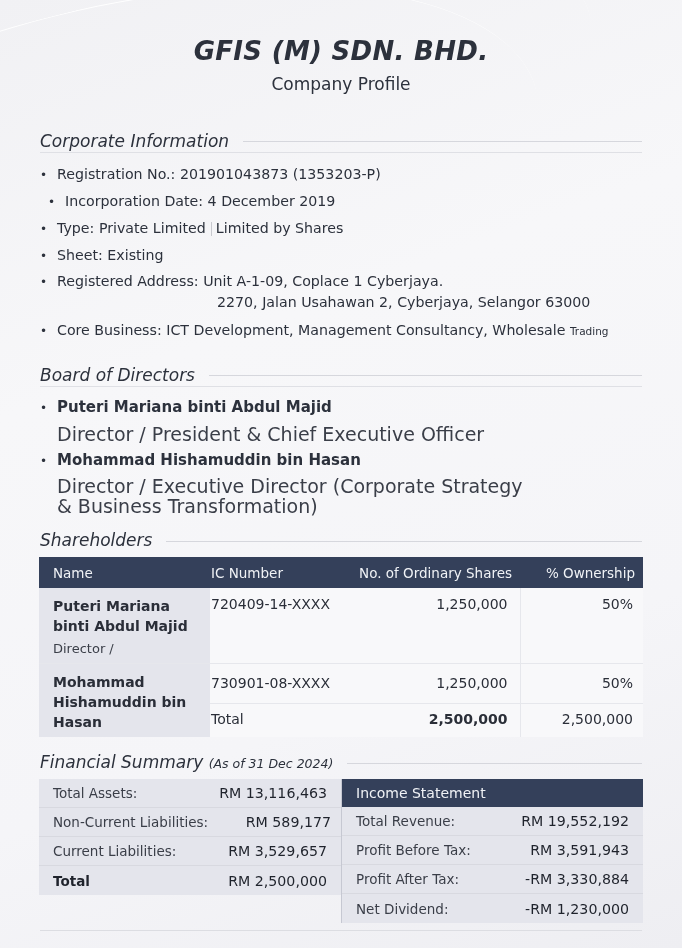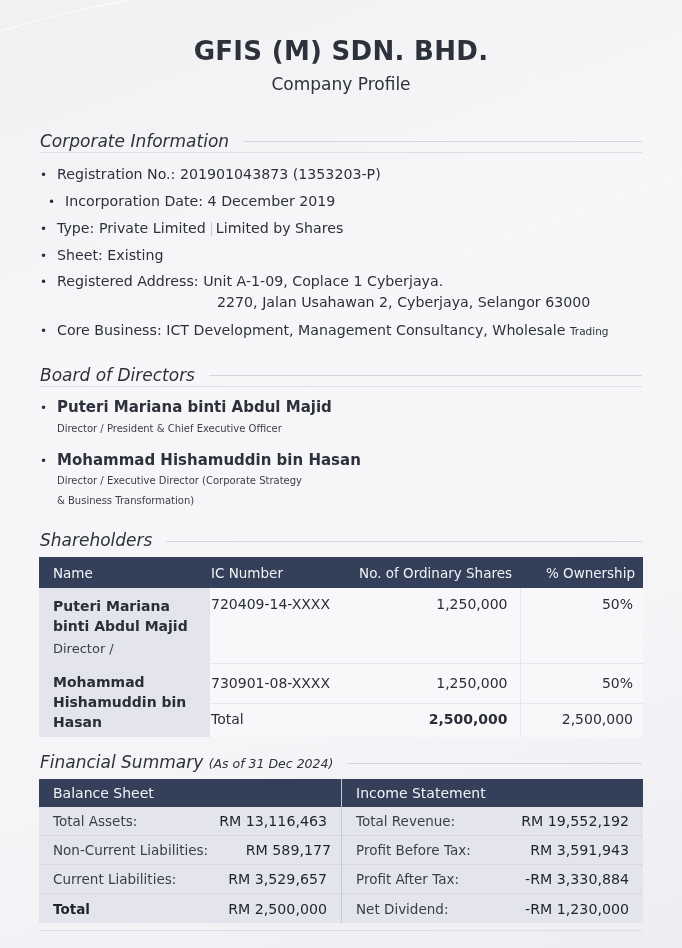--- a/index.html
+++ b/index.html
@@ -12,21 +12,21 @@
   }
   .swoosh {
     position: absolute; border-radius: 50%;
     border-top: 1px solid rgba(255,255,255,0.9);
     pointer-events: none;
   }
   .page { position: absolute; left: 40px; top: 0; width: 602px; }
 
   .title {
     position: absolute; top: 36px; left: 0; width: 602px; text-align: center;
-    font-size: 26px; font-weight: bold; color: #2c313c; letter-spacing: 0.3px;
+    font-size: 26px; font-weight: bold; color: #2c313c; letter-spacing: 0.3px; font-style: italic;
   }
   .subtitle {
     position: absolute; top: 74px; left: 0; width: 602px; text-align: center;
     font-size: 17px; color: #2c313c;
   }
 
   .section-head {
     position: absolute; left: 0; width: 602px; height: 24px;
     display: flex; align-items: center;
     border-bottom: 1px solid #dfe0e5;
@@ -36,21 +36,21 @@
   .section-head .label small { font-size: 12.5px; }
   .section-head .rule { flex: 1; height: 1px; background: #d6d7dd; margin-top: 2px; }
 
   .bullet { position: absolute; left: 0; font-size: 14.2px; color: #2c313c; white-space: nowrap; }
   .bullet .dot { display: inline-block; width: 17px; font-size: 12px; }
   .bullet .cont { position: absolute; white-space: nowrap; }
   .sep { display: inline-block; width: 1px; height: 14px; background: #c8c9cf; vertical-align: middle; margin: 0 4px 0 5px; }
   .tiny { font-size: 10.5px; }
 
   .director-name { font-weight: bold; font-size: 15px; }
-  .director-role { position: absolute; left: 17px; font-size: 10px; color: #3a3e48; white-space: nowrap; }
+  .director-role { position: absolute; left: 17px; font-size: 19px; color: #3a3e48; white-space: nowrap; }
 
   
   .sh-table { position: absolute; left: -1px; top: 557px; width: 604px; border-collapse: collapse; }
   .sh-table th {
     background: #34405a; color: #f0f2f6; font-weight: normal; font-size: 13.5px;
     height: 31px; text-align: left; padding: 0 0 0 14px; white-space: nowrap;
   }
   .sh-table th.r { text-align: right; padding: 0 8px 0 0; }
   .sh-table td { font-size: 14px; color: #2a2e38; vertical-align: top; }
   .sh-name-cell { background: #e4e5ec; width: 170px; padding: 8px 0 0 14px; }
@@ -172,21 +172,20 @@
   </table>
 
   <div class="section-head" style="top:750px; border-bottom:none;">
     <span class="label"><span>Financial Summary</span> <small>(As of 31 Dec 2024)</small></span>
     <span class="rule"></span>
   </div>
 
   <div class="fin">
     <div class="fin-cols">
       <div class="fin-col">
-        <div class="fin-head">Balance Sheet</div>
         <div class="fin-row">
           <span class="k">Total Assets:</span>
           <span class="v">RM 13,116,463</span>
         </div>
         <div class="fin-row" style="padding-right:10px;">
           <span class="k">Non-Current Liabilities:</span>
           <span class="v">RM 589,177</span>
         </div>
         <div class="fin-row">
           <span class="k">Current Liabilities:</span>

